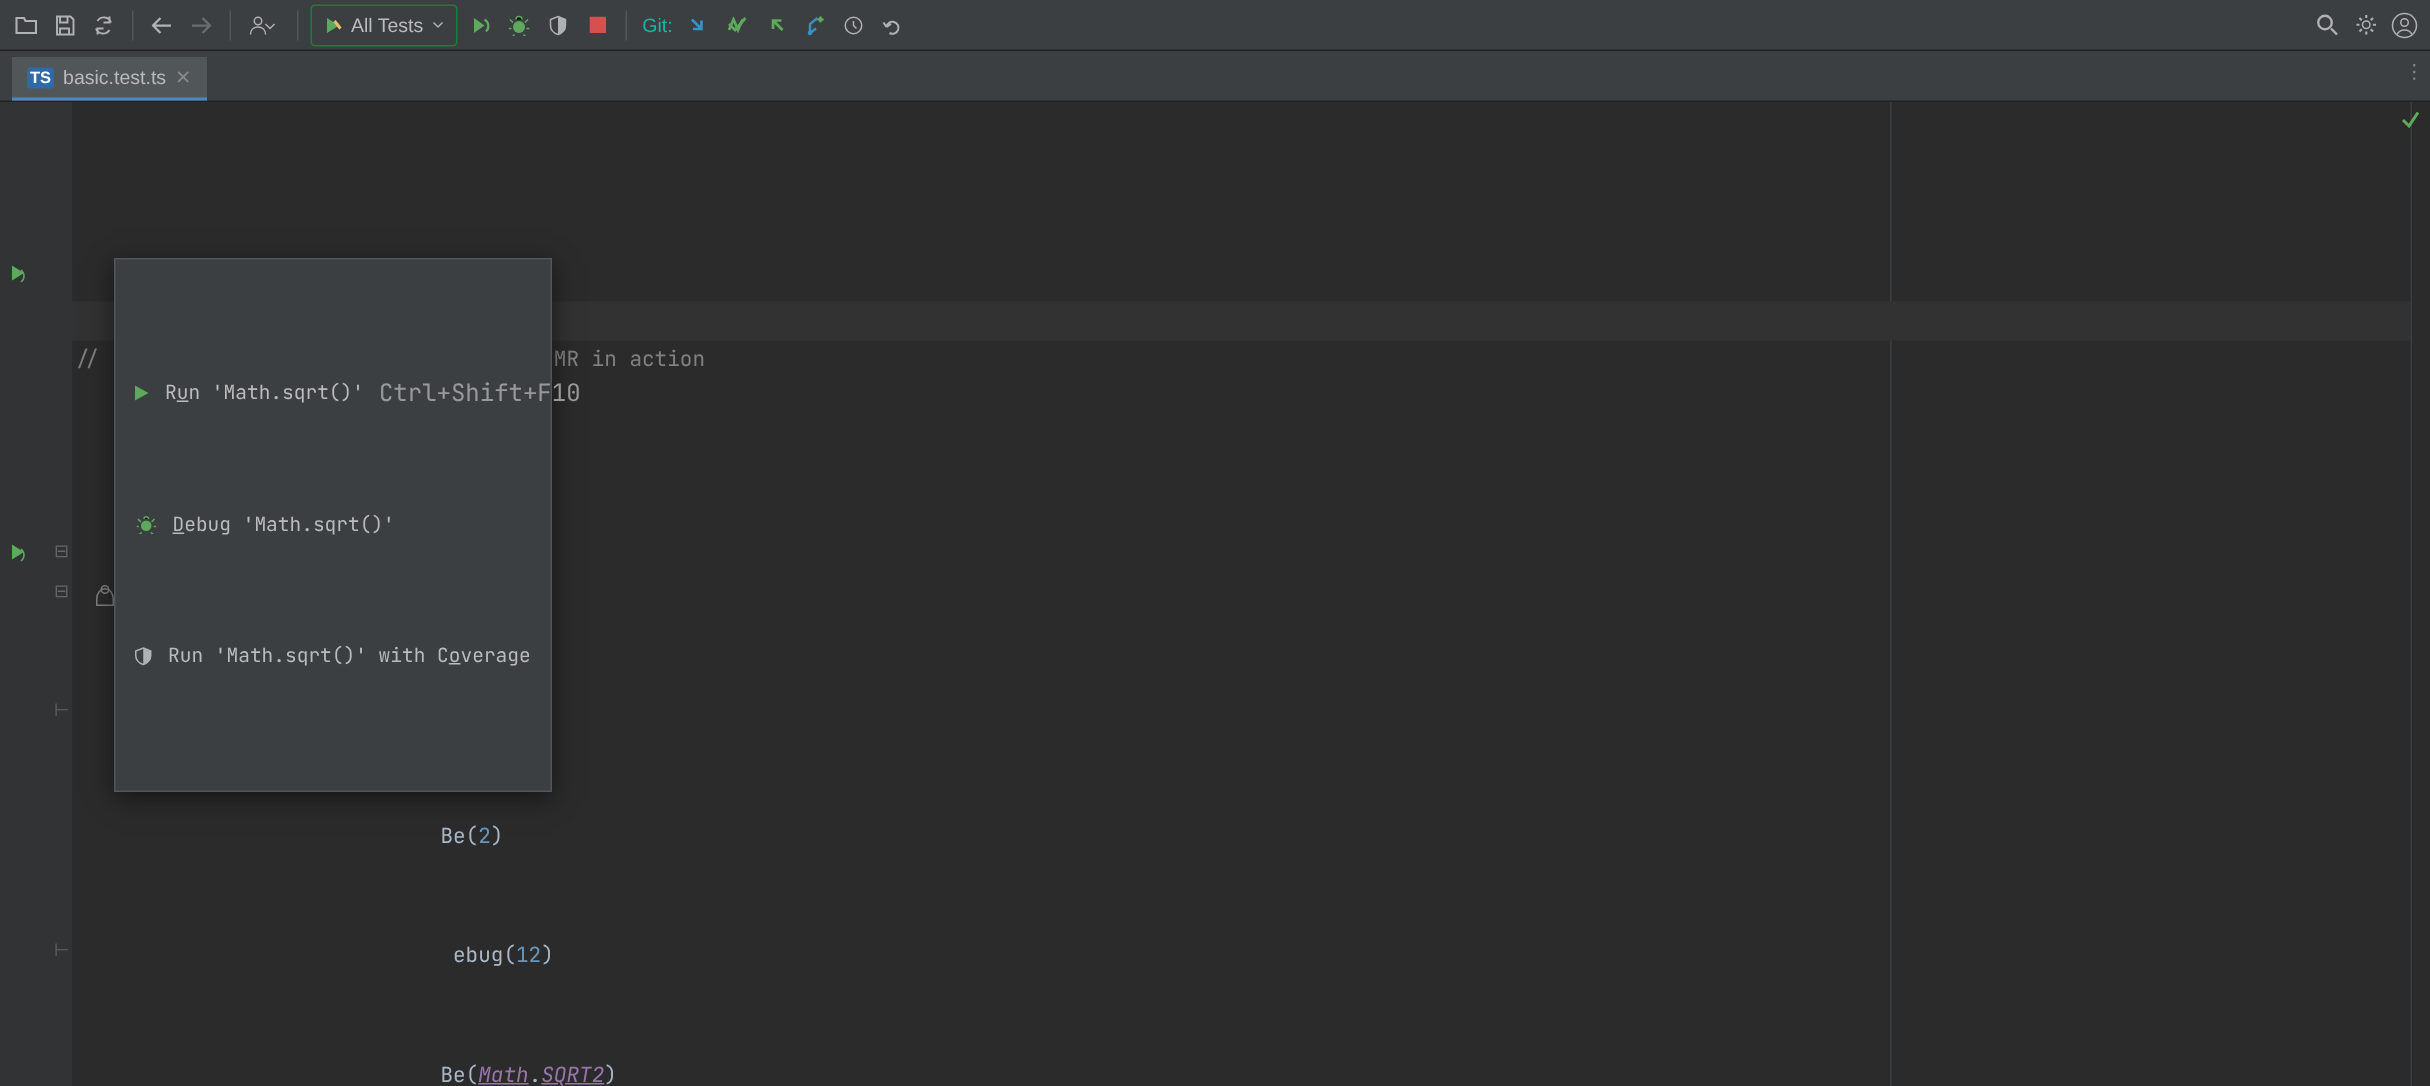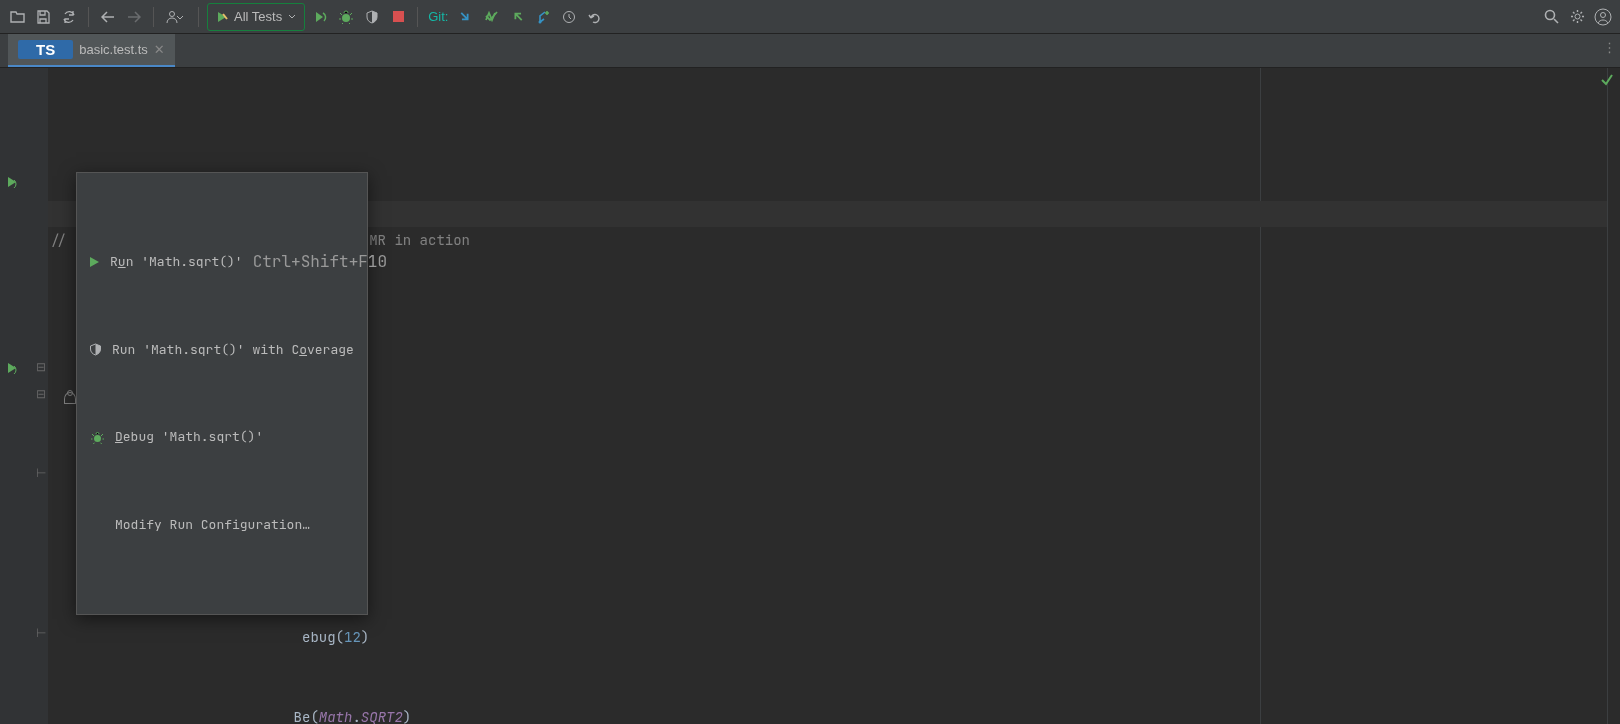--- a/index.html
+++ b/index.html
@@ -20,39 +20,39 @@
   }
   html,body {margin:0;padding:0;height:100%;width:100%;background:var(--bg);color:var(--fg);font-family:Segoe UI,Arial,sans-serif;font-size:13px;overflow:hidden;}
   .toolbar {height:33px;background:var(--bg2);display:flex;align-items:center;padding:0 6px;gap:4px;border-bottom:1px solid #222;}
   .toolbar .sep{width:1px;height:20px;background:#555;margin:0 4px;}
   .tb-btn {width:22px;height:22px;display:flex;align-items:center;justify-content:center;border-radius:3px;color:#AFB1B3;}
   .tb-btn svg{display:block;}
   .run-combo{display:flex;align-items:center;gap:6px;border:1px solid #15803d;border-radius:3px;padding:2px 8px;height:22px;color:var(--fg);}
   .spacer{flex:1;}
   .tabbar{height:33px;background:var(--bg2);display:flex;align-items:flex-end;padding-left:8px;border-bottom:1px solid #222;position:relative;}
   .tab{display:flex;align-items:center;gap:6px;background:var(--bg-tab);color:var(--fg);padding:6px 10px;border-radius:0;border-bottom:2px solid #4a88c7;font-size:13px;}
-  .tab .ts-badge{background:#2f6aa8;color:#fff;font-size:15px;padding:1px 18px;border-radius:2px;font-weight:bold;}
+  .tab .ts-badge{background:#2f6aa8;color:#fff;font-size:11px;padding:1px 2px;border-radius:2px;font-weight:bold;}
   .tab .close{color:#888;}
   .editor-wrap{position:relative;height:calc(100% - 66px);display:flex;}
   .gutter{width:48px;background:var(--bg3);position:relative;}
   .gutter-icon{position:absolute;left:6px;width:14px;height:14px;}
   .editor{flex:1;background:var(--bg);font-family:var(--mono);font-size:14px;line-height:26.5px;padding-top:26px;padding-left:2px;position:relative;white-space:pre;color:#A9B7C6;}
   .editor .line{height:26.5px;}
   .hl-line{position:absolute;left:0;right:0;height:26.5px;background:#323232;}
   .right-gutter{width:12px;background:var(--bg);position:relative;border-left:1px solid #3c3f41;}
   .check{position:absolute;top:6px;right:6px;color:var(--accent-green);}
   
   
   .ctx{position:absolute;left:28px;top:104px;width:290px;background:var(--bg2);border:1px solid #555;box-shadow:0 4px 16px rgba(0,0,0,.5);z-index:10;font-size:13px;padding:19px 0;}
   .ctx .row{display:flex;align-items:center;gap:10px;padding:4px 12px;color:var(--fg);}
   .ctx .row .icon{width:16px;display:flex;align-items:center;justify-content:center;}
   .ctx .row .label{flex:1;}
   .ctx .row .shortcut{color:#999;font-size:16px;}
   .num{color:var(--accent-blue);}
-  .type{color:var(--accent-purple);font-style:italic;}
+  .type{color:var(--accent-purple);font-style:italic;text-decoration:underline;}
   .cmt{color:#808080;}
   .author{color:#808080;font-size:12px;}
   .ruler{position:absolute;top:0;bottom:0;width:1px;background:#3c3f41;left:1212px;}
   .ul{text-decoration:underline;}
 
   .more-btn{position:absolute;right:4px;top:6px;color:#888;}
   .author-icon{display:inline-block;width:10px;height:10px;border:1px solid #808080;border-radius:50% 50% 0 0 / 60% 60% 0 0;position:relative;top:1px;margin-right:4px;}
   .author-icon::after{content:'';position:absolute;left:2px;top:-3px;width:4px;height:4px;border:1px solid #808080;border-radius:50%;}
 </style>
 </head>
@@ -240,37 +240,32 @@
     <div class="ctx">
       <div class="row">
         <span class="icon"><svg width="11" height="12">
               <path d="M1 1l9 5-9 5z" fill="#5daa5d"></path>
             </svg></span>
         <span class="label">R<span class="ul">u</span>n 'Math.sqrt()'</span>
         <span class="shortcut">Ctrl+Shift+F10</span>
       </div>
       <div class="row">
         <span class="icon"><svg width="13" height="13">
-              <path d="M6.5 1l5 2v3c0 3-2 5-5 6-3-1-5-3-5-6V3z" fill="none" stroke="#AFB1B3"></path>
-              <path d="M6.5 1l5 2v3c0 3-2 5-5 6z" fill="#AFB1B3"></path>
-            </svg></span>
-        <span class="label">Run 'Math.sqrt()' with C<span class="ul">o</span>verage</span>
-        <span class="shortcut"></span>
-      </div>
-      <div class="row">
-        <span class="icon"><svg width="13" height="13">
               <circle cx="6.5" cy="7.5" r="3.5" fill="#5daa5d"></circle>
               <path d="M3 5l-2-2M10 5l2-2M1.5 8H0M13 8h-1.5M3.5 12l-2 1.5M9.5 12l2 1.5M5 3a1.5 1.5 0 0 1 3 0" stroke="#5daa5d"></path>
             </svg></span>
         <span class="label"><span class="ul">D</span>ebug 'Math.sqrt()'</span>
         <span class="shortcut"></span>
       </div>
       <div class="row">
-        <span class="icon"></span>
-        <span class="label">Modify Run Configuration…</span>
+        <span class="icon"><svg width="13" height="13">
+              <path d="M6.5 1l5 2v3c0 3-2 5-5 6-3-1-5-3-5-6V3z" fill="none" stroke="#AFB1B3"></path>
+              <path d="M6.5 1l5 2v3c0 3-2 5-5 6z" fill="#AFB1B3"></path>
+            </svg></span>
+        <span class="label">Run 'Math.sqrt()' with C<span class="ul">o</span>verage</span>
         <span class="shortcut"></span>
       </div>
     </div>
   </div>
 
   <div class="right-gutter">
     <span class="check"><svg width="14" height="12">
           <path d="M2 6l4 4 6-9" stroke="#5daa5d" fill="none" stroke-width="2"></path>
         </svg></span>
   </div>

